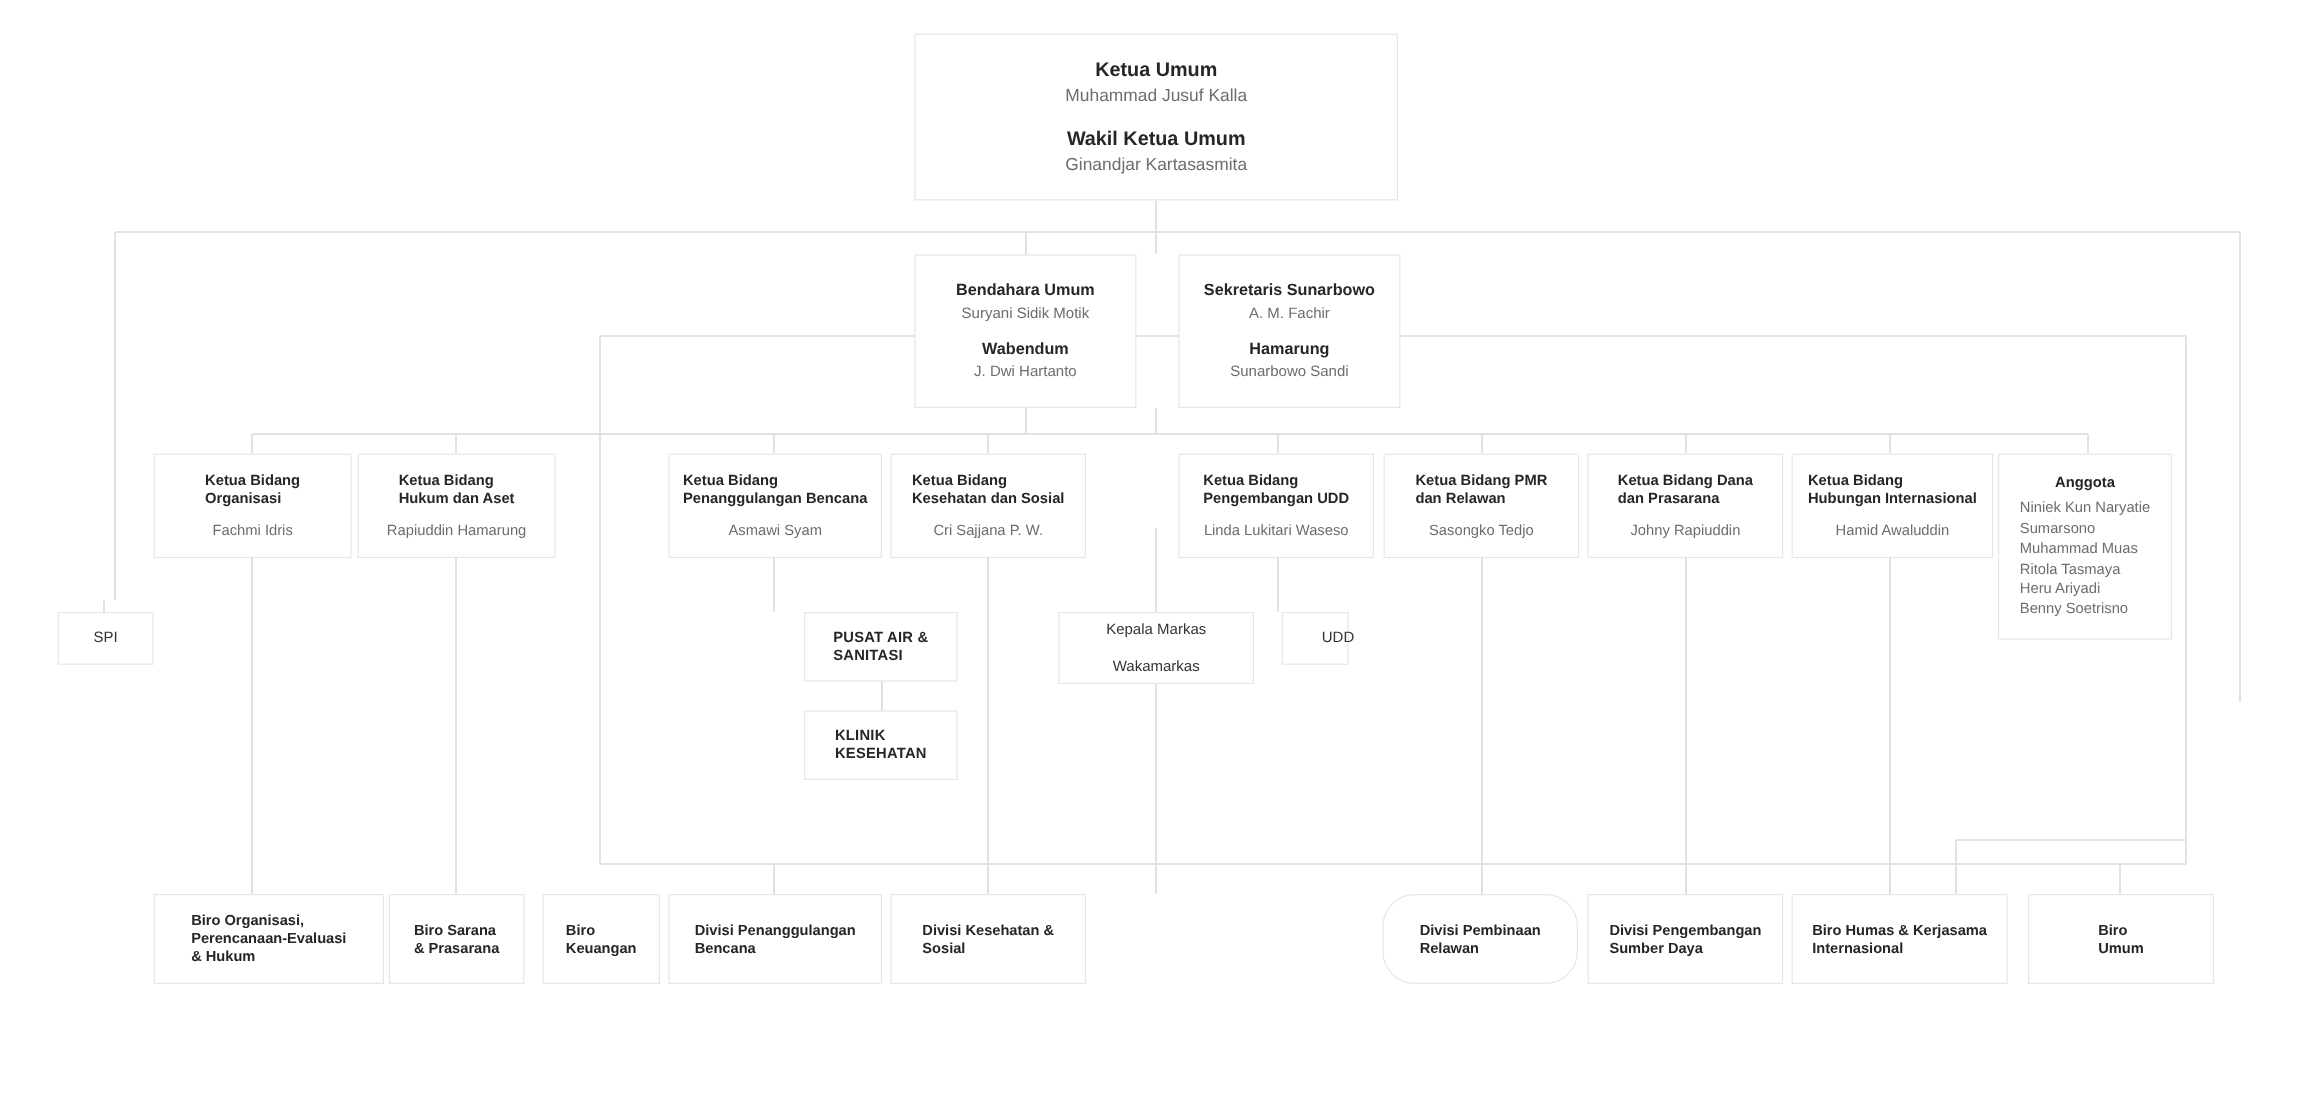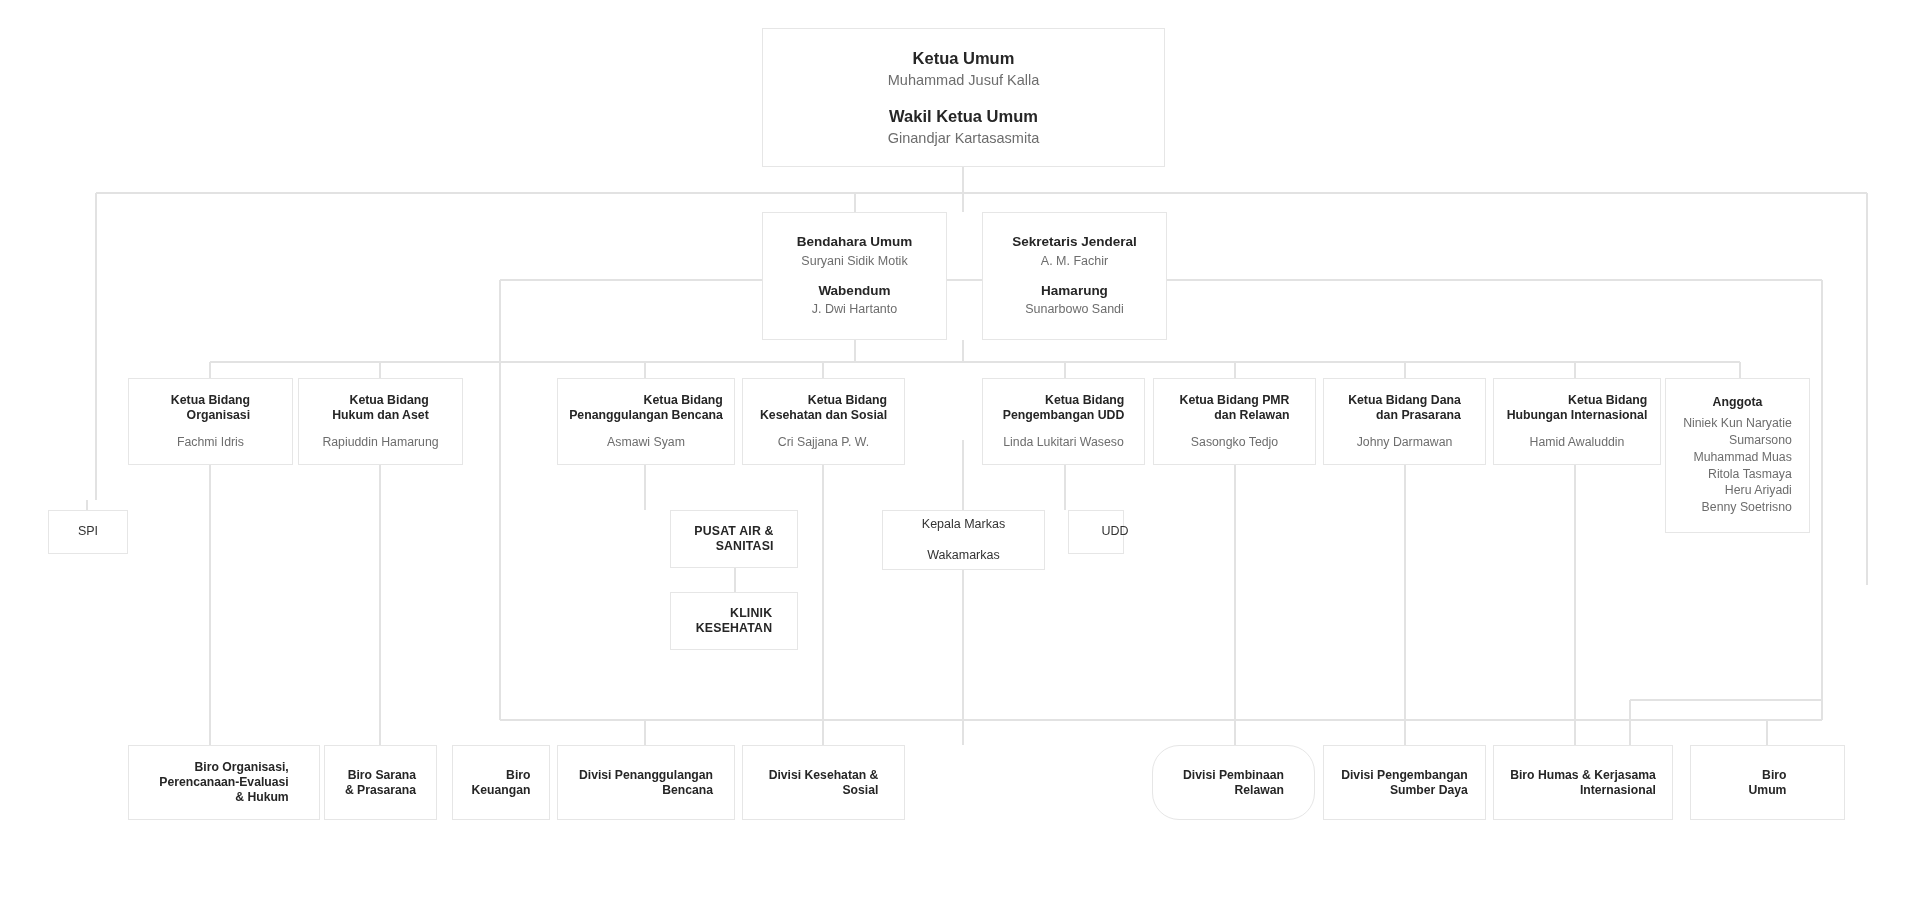--- a/index.html
+++ b/index.html
@@ -17,21 +17,21 @@
 
   .node{
     position:absolute;
     box-sizing:border-box;
     background:#ffffff;
     border:1.5px solid #e6e6e6;
     display:flex;
     flex-direction:column;
     align-items:center;
     justify-content:center;
-    text-align:right;
+    text-align:left;
     padding:6px 8px;
     z-index:2;
   }
   .title{
     font-weight:700;
     color:#262626;
     line-height:1.22;
     white-space:pre-line;
   }
   .person{
@@ -139,21 +139,21 @@
 
   <div class="node n-exec" style="left:762px;top:212px;width:185px;height:128px;">
     <div class="title">Bendahara Umum</div>
     <div class="person">Suryani Sidik Motik</div>
     <div class="gap"></div>
     <div class="title">Wabendum</div>
     <div class="person">J. Dwi Hartanto</div>
   </div>
 
   <div class="node n-exec" style="left:982px;top:212px;width:185px;height:128px;">
-    <div class="title">Sekretaris Jenderal</div>
+    <div class="title">Sekretaris Sunarbowo</div>
     <div class="person">A. M. Fachir</div>
     <div class="gap"></div>
     <div class="title">Hamarung</div>
     <div class="person">Sunarbowo Sandi</div>
   </div>
 
   <div class="node n-bidang" style="left:128px;top:378px;width:165px;height:87px;">
     <div class="title">Ketua Bidang
 Organisasi</div>
     <div class="person">Fachmi Idris</div>
@@ -185,21 +185,21 @@
 
   <div class="node n-bidang" style="left:1153px;top:378px;width:163px;height:87px;">
     <div class="title">Ketua Bidang PMR
 dan Relawan</div>
     <div class="person">Sasongko Tedjo</div>
   </div>
 
   <div class="node n-bidang" style="left:1323px;top:378px;width:163px;height:87px;">
     <div class="title">Ketua Bidang Dana
 dan Prasarana</div>
-    <div class="person">Johny Darmawan</div>
+    <div class="person">Johny Rapiuddin</div>
   </div>
 
   <div class="node n-bidang" style="left:1493px;top:378px;width:168px;height:87px;">
     <div class="title">Ketua Bidang
 Hubungan Internasional</div>
     <div class="person">Hamid Awaluddin</div>
   </div>
 
   <div class="node n-anggota" style="left:1665px;top:378px;width:145px;height:155px;">
     <div class="title">Anggota</div>

